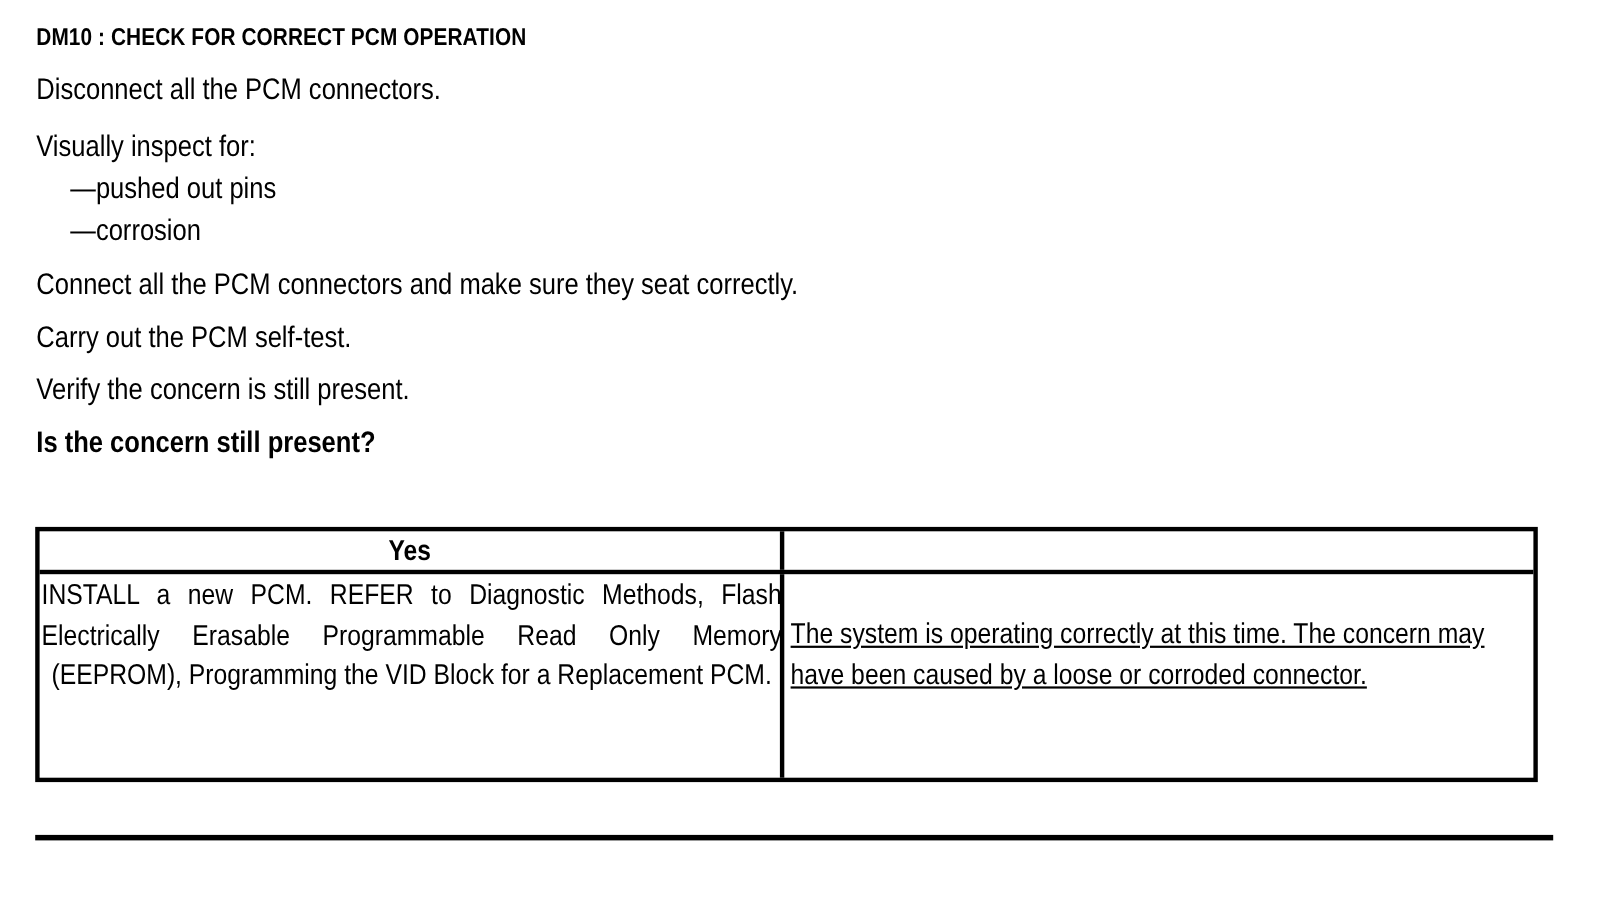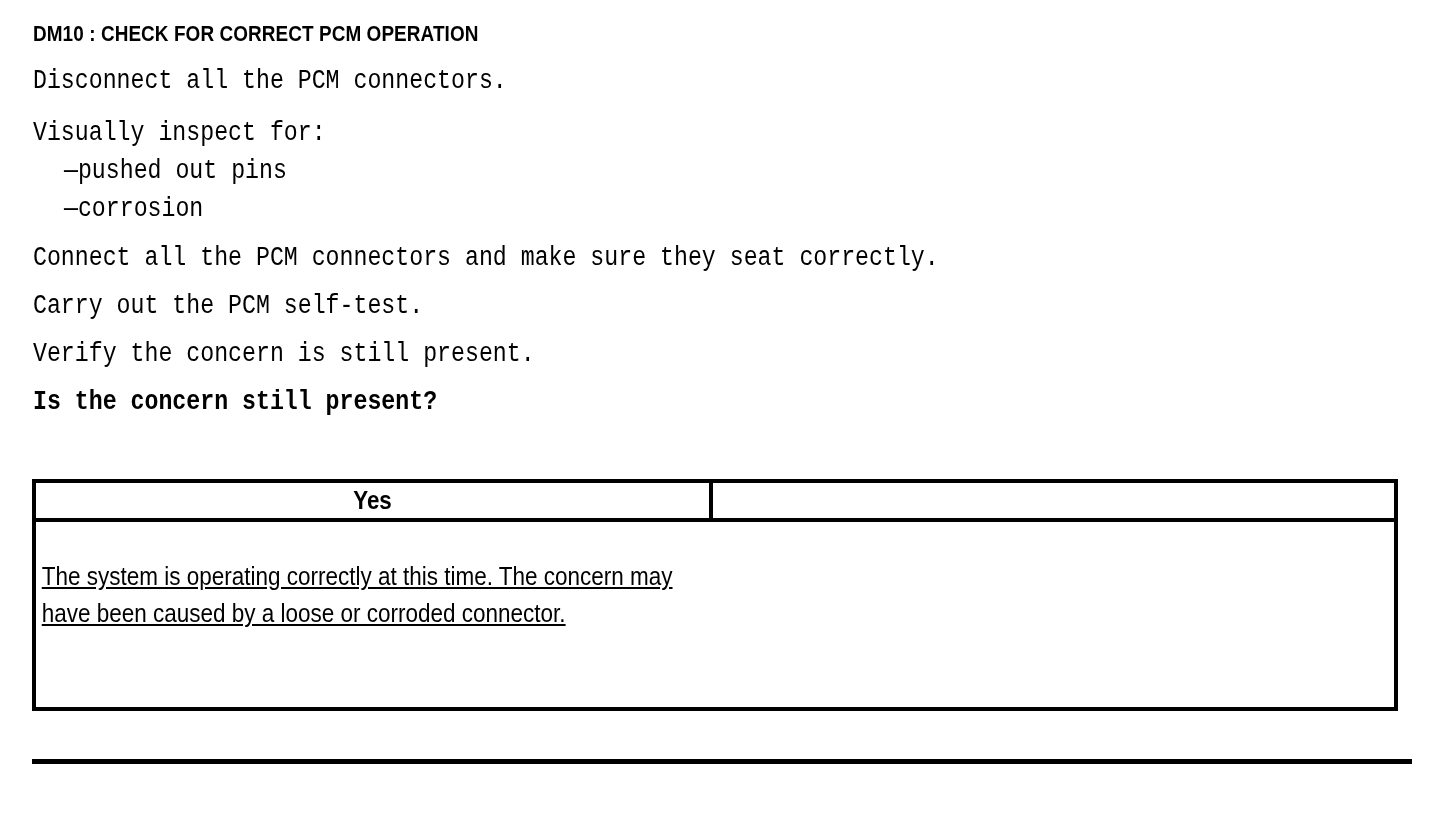--- a/index.html
+++ b/index.html
@@ -37,21 +37,20 @@
     transform-origin: left top;
     white-space: nowrap;
   }
 
   
   .steps {
     position: absolute;
     left: 33px;
     top: 66px;
     width: 1380px;
-    font-family: Liberation Mono, monospace;
   }
   .step-line {
     font-size: 27px;
     line-height: 31px;
     font-weight: normal;
     white-space: nowrap;
     transform: scaleX(0.86);
     transform-origin: left center;
     margin-bottom: 17px;
   }
@@ -184,20 +183,25 @@
 
   <div class="decision-table">
 
     <div class="table-head">
       <div class="col-yes">
         <div class="head-label">Yes</div>
       </div>
     </div>
 
     <div class="table-body">
+      <div class="col-yes">
+        <div class="cell-yes-wrap">
+          <div class="cell-text">INSTALL a new PCM. REFER to Diagnostic Methods, Flash Electrically Erasable Programmable Read Only Memory (EEPROM), Programming the VID Block for a Replacement PCM.</div>
+        </div>
+      </div>
       <div class="col-no">
         <div class="cell-no-wrap">
           <div class="cell-text">The system is operating correctly at this time. The concern may have been caused by a loose or corroded connector.</div>
         </div>
       </div>
     </div>
 
   </div>
 
   <div class="bottom-rule"></div>

